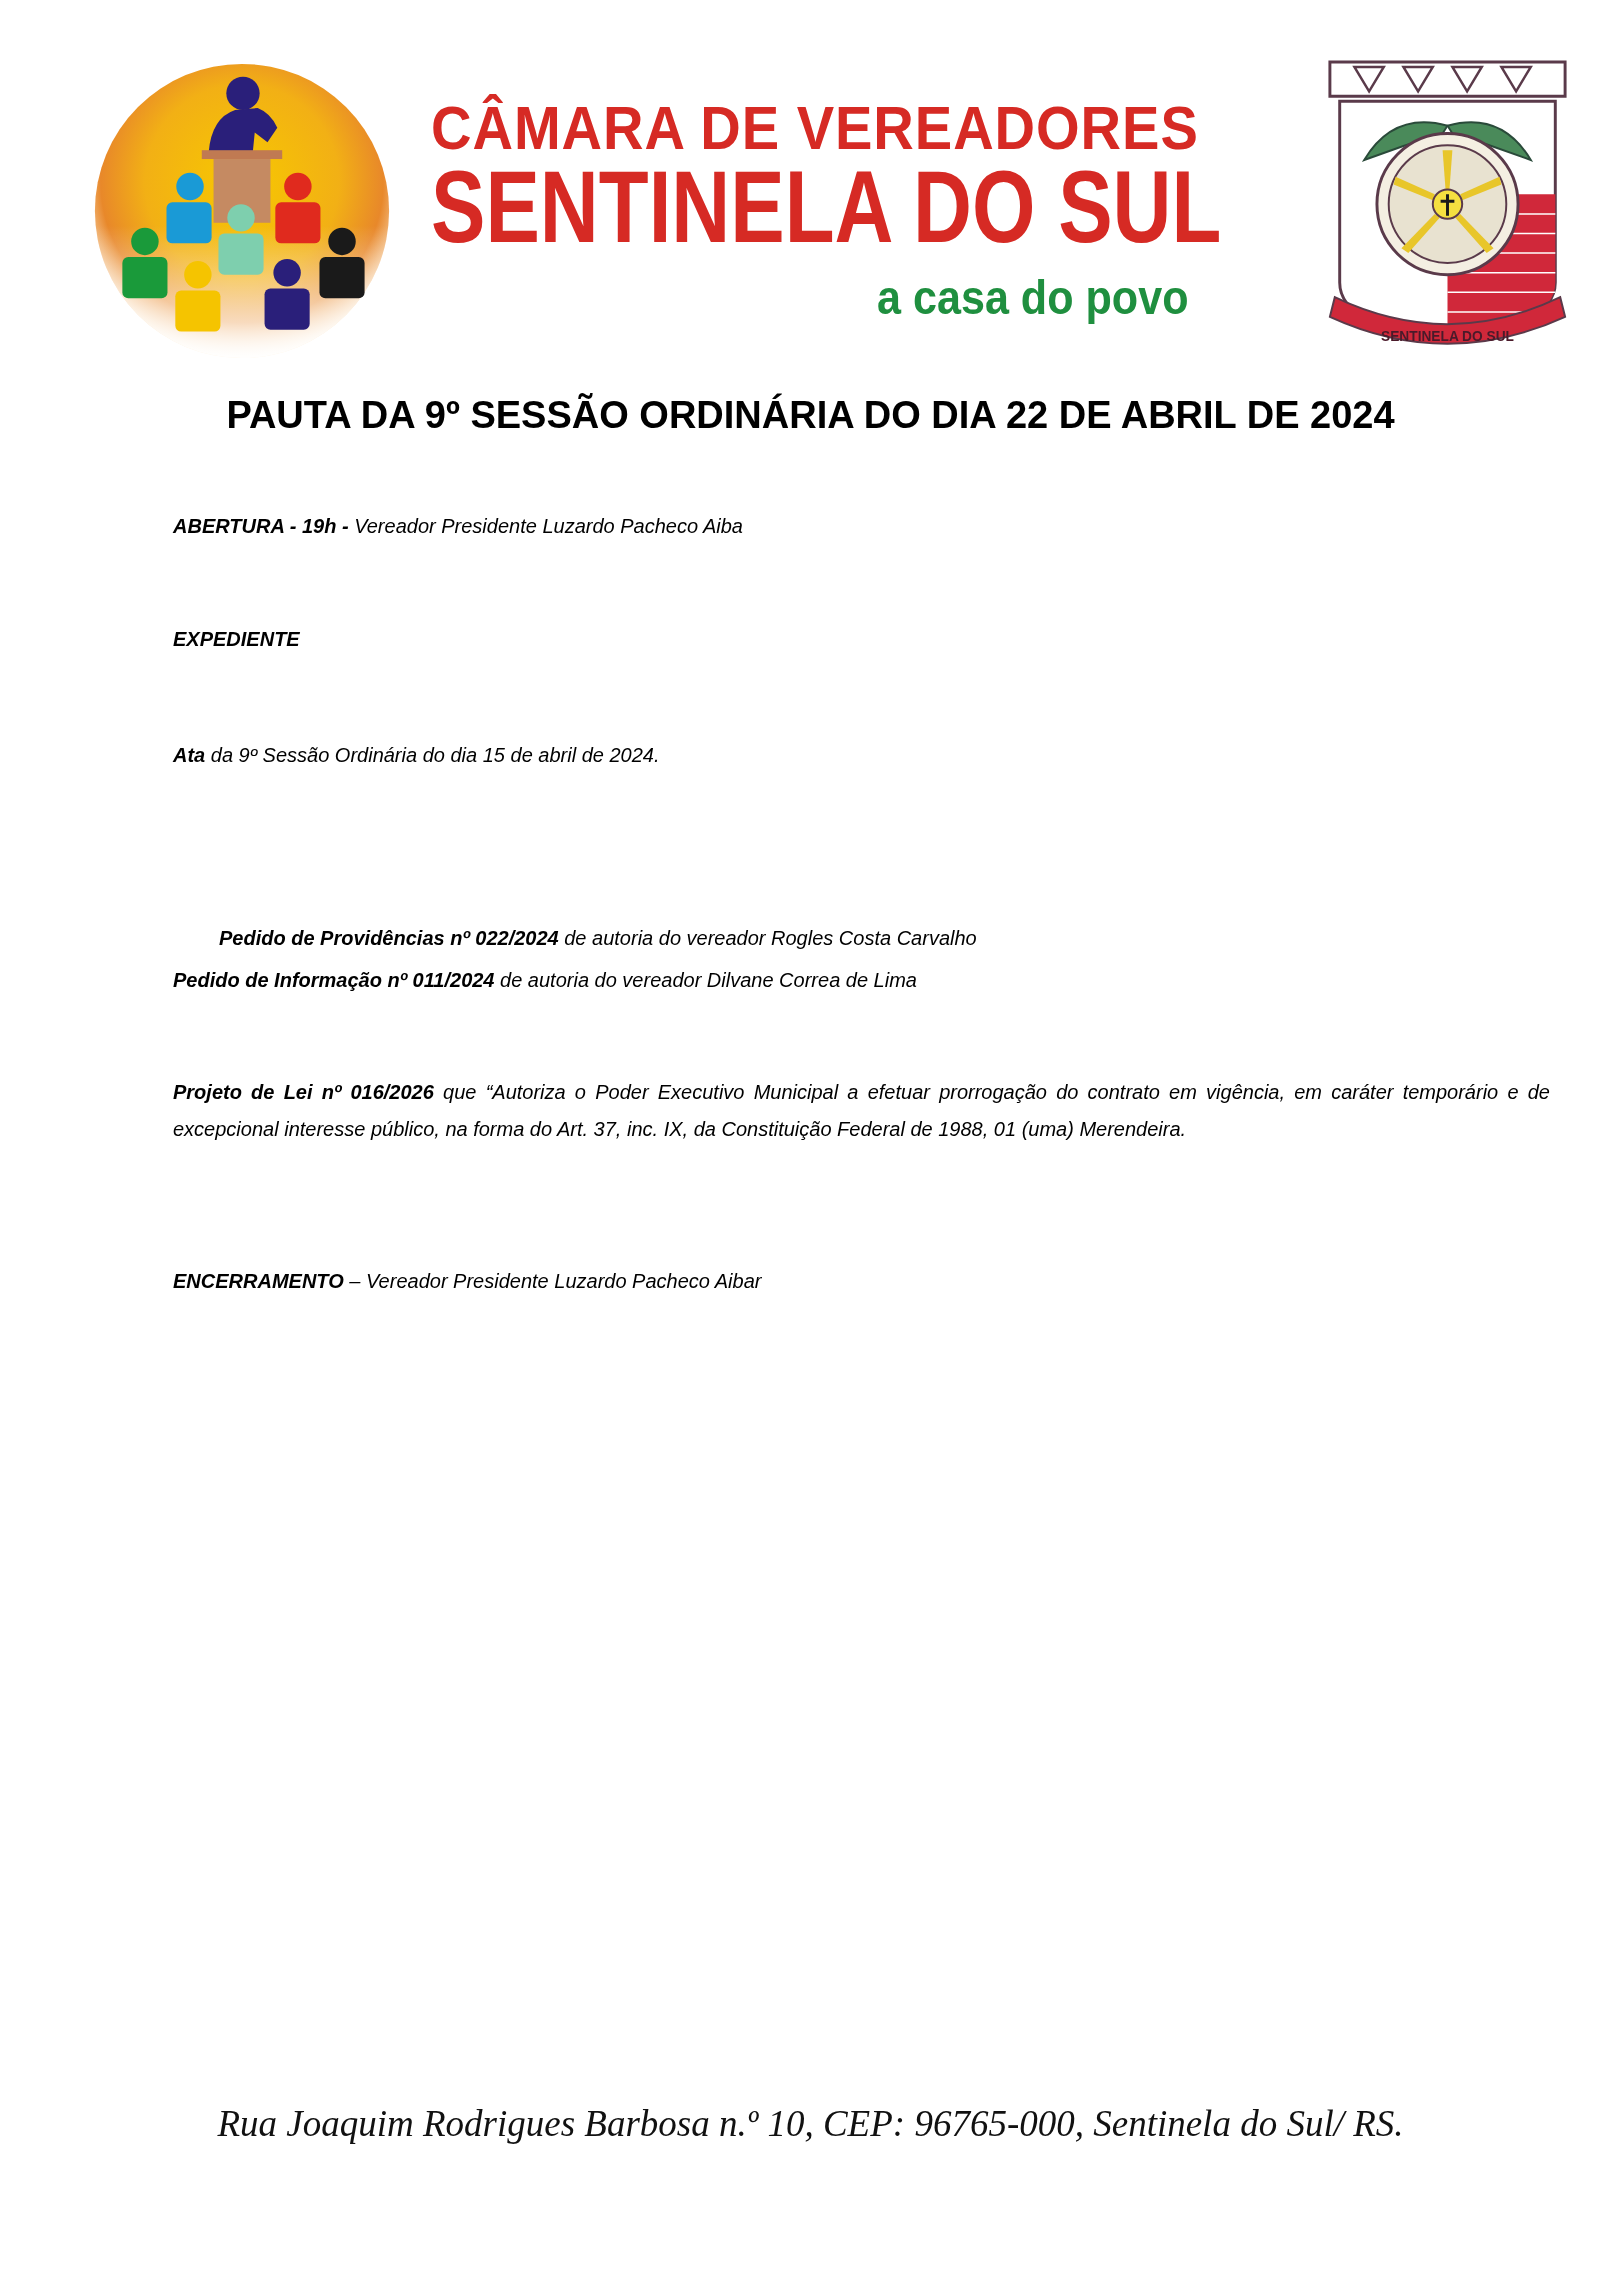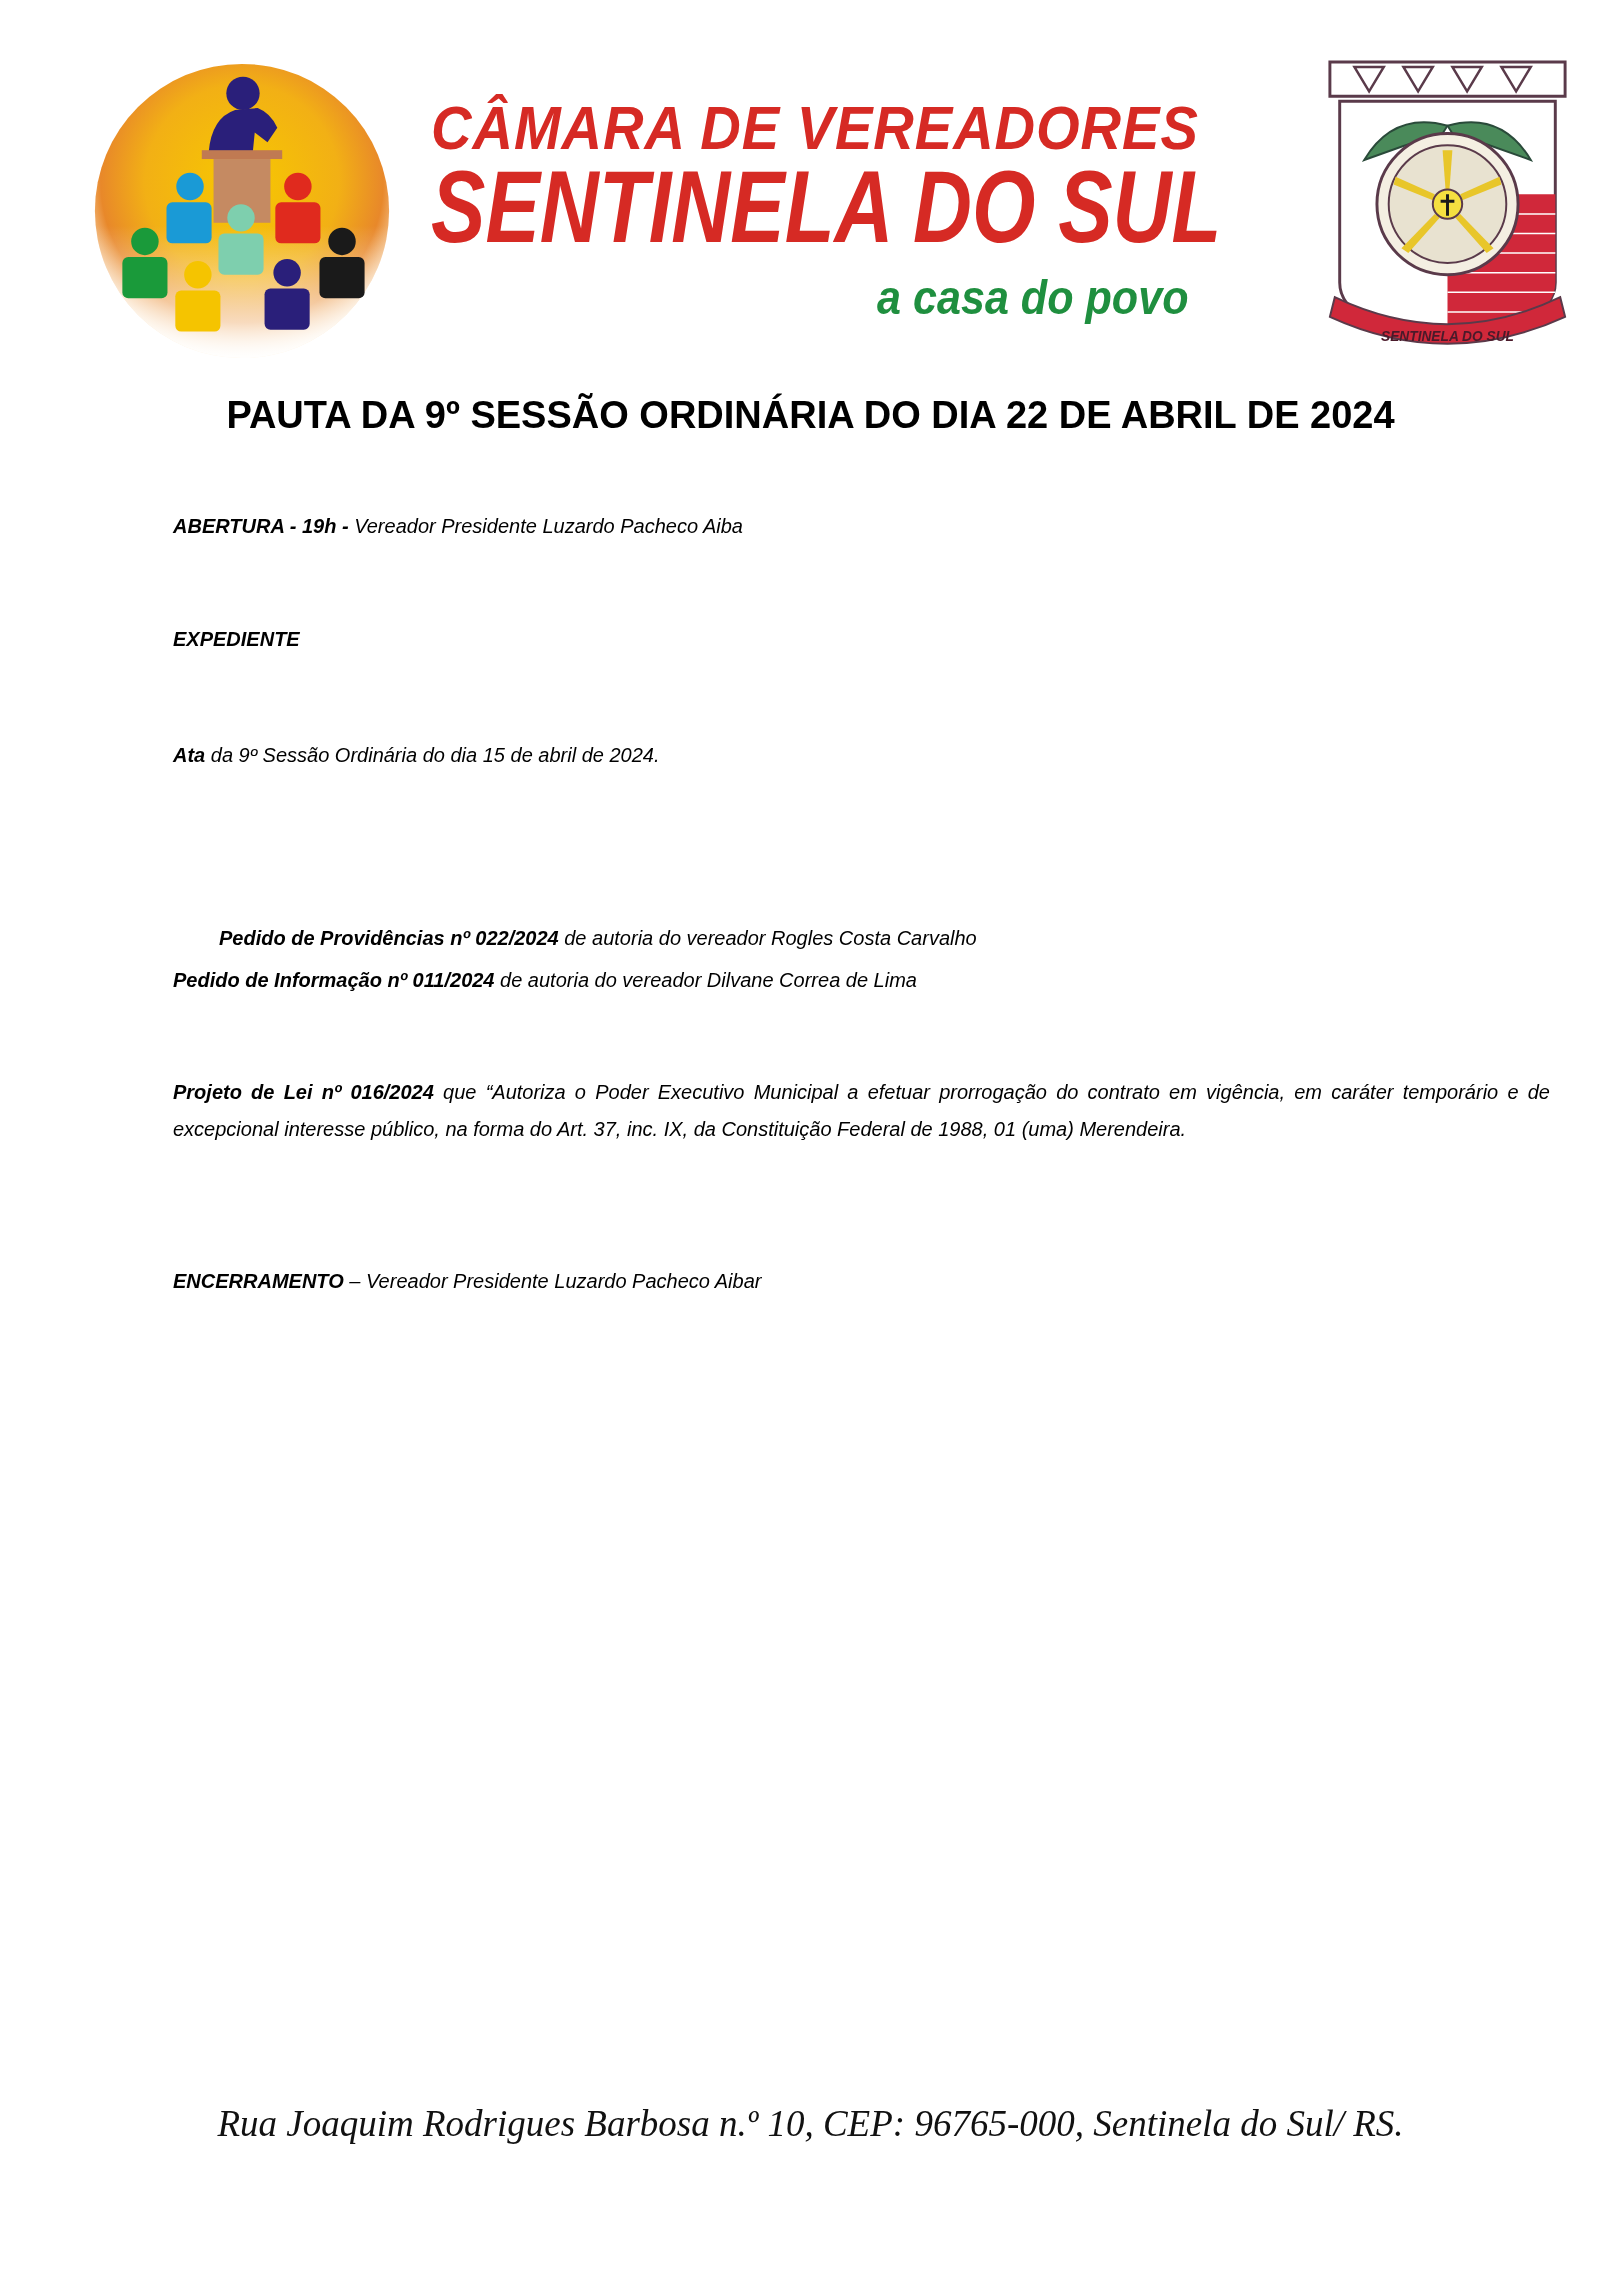--- a/index.html
+++ b/index.html
@@ -1,18 +1,18 @@
 <!DOCTYPE html>
 <html><head>
 <meta charset="utf-8">
 <style>
   html, body { margin:0; padding:0; background:#ffffff; }
   body { width:1621px; height:2293px; position:relative; overflow:hidden; font-family:"Liberation Sans", sans-serif; color:#000; }
 
-  .header { position:absolute; left:0; top:0; width:1333px; height:372px;font-style:italic; }
+  .header { position:absolute; left:0; top:0; width:1333px; height:372px; }
   .logo-left { position:absolute; left:86px; top:59px; width:312px; height:304px; }
   .title-block { position:absolute; left:431px; top:93px; width:863px; height:235px; }
   .t1 { position:absolute; left:0; top:0; width:843px; text-align:left; font-family:"Liberation Sans Narrow","Liberation Sans", sans-serif; font-weight:bold; color:#d62a24; font-size:61px; letter-spacing:1px; transform:scaleX(0.92); transform-origin:left top; white-space:nowrap; }
   .t2 { position:absolute; left:0; top:61px; width:882px; font-family:"Liberation Sans", sans-serif; font-weight:bold; color:#d62a24; font-size:102px; letter-spacing:0px; transform:scaleX(0.80); transform-origin:left top; white-space:nowrap; line-height:1.05; }
   .t3 { position:absolute; left:446px; top:176px; font-family:"Liberation Sans", sans-serif; font-weight:bold; color:#1f8f3f; font-size:49px; transform:scaleX(0.88); transform-origin:left top; white-space:nowrap; }
   .crest { position:absolute; left:1325px; top:57px; width:245px; height:304px; }
 
   .doc-title { position:absolute; left:0; top:394px; width:1621px; text-align:center; font-weight:bold; font-size:38px; }
   .p { position:absolute; left:173px; font-size:20px; line-height:37px;font-style:italic; }
   .p b { font-weight:bold; }
@@ -121,21 +121,21 @@
 
 <div class="p" style="top:920px;margin-left:46px;">
   <b>Pedido de Providências nº 022/2024</b><span> de autoria do vereador Rogles Costa Carvalho</span>
 </div>
 
 <div class="p" style="top:962px;">
   <b>Pedido de Informação nº 011/2024</b><span> de autoria do vereador Dilvane Correa de Lima</span>
 </div>
 
 <div class="p justify" style="top:1074px;">
-  <b>Projeto de Lei nº 016/2024</b><span> que “Autoriza o Poder Executivo Municipal a efetuar prorrogação do contrato em vigência, em caráter temporário e de excepcional interesse público, na forma do Art. 37, inc. IX, da Constituição Federal de 1988, 01 (uma) Merendeira.</span>
+  <b>Projeto de Lei nº 016/2026</b><span> que “Autoriza o Poder Executivo Municipal a efetuar prorrogação do contrato em vigência, em caráter temporário e de excepcional interesse público, na forma do Art. 37, inc. IX, da Constituição Federal de 1988, 01 (uma) Merendeira.</span>
 </div>
 
 <div class="p" style="top:1263px;">
   <b>ENCERRAMENTO</b><span> – Vereador Presidente Luzardo Pacheco Aibar</span>
 </div>
 
 <div class="footer">
   <div>Rua Joaquim Rodrigues Barbosa n.º 10, CEP: 96765-000,  Sentinela do Sul/ RS.</div>
 </div>
 

